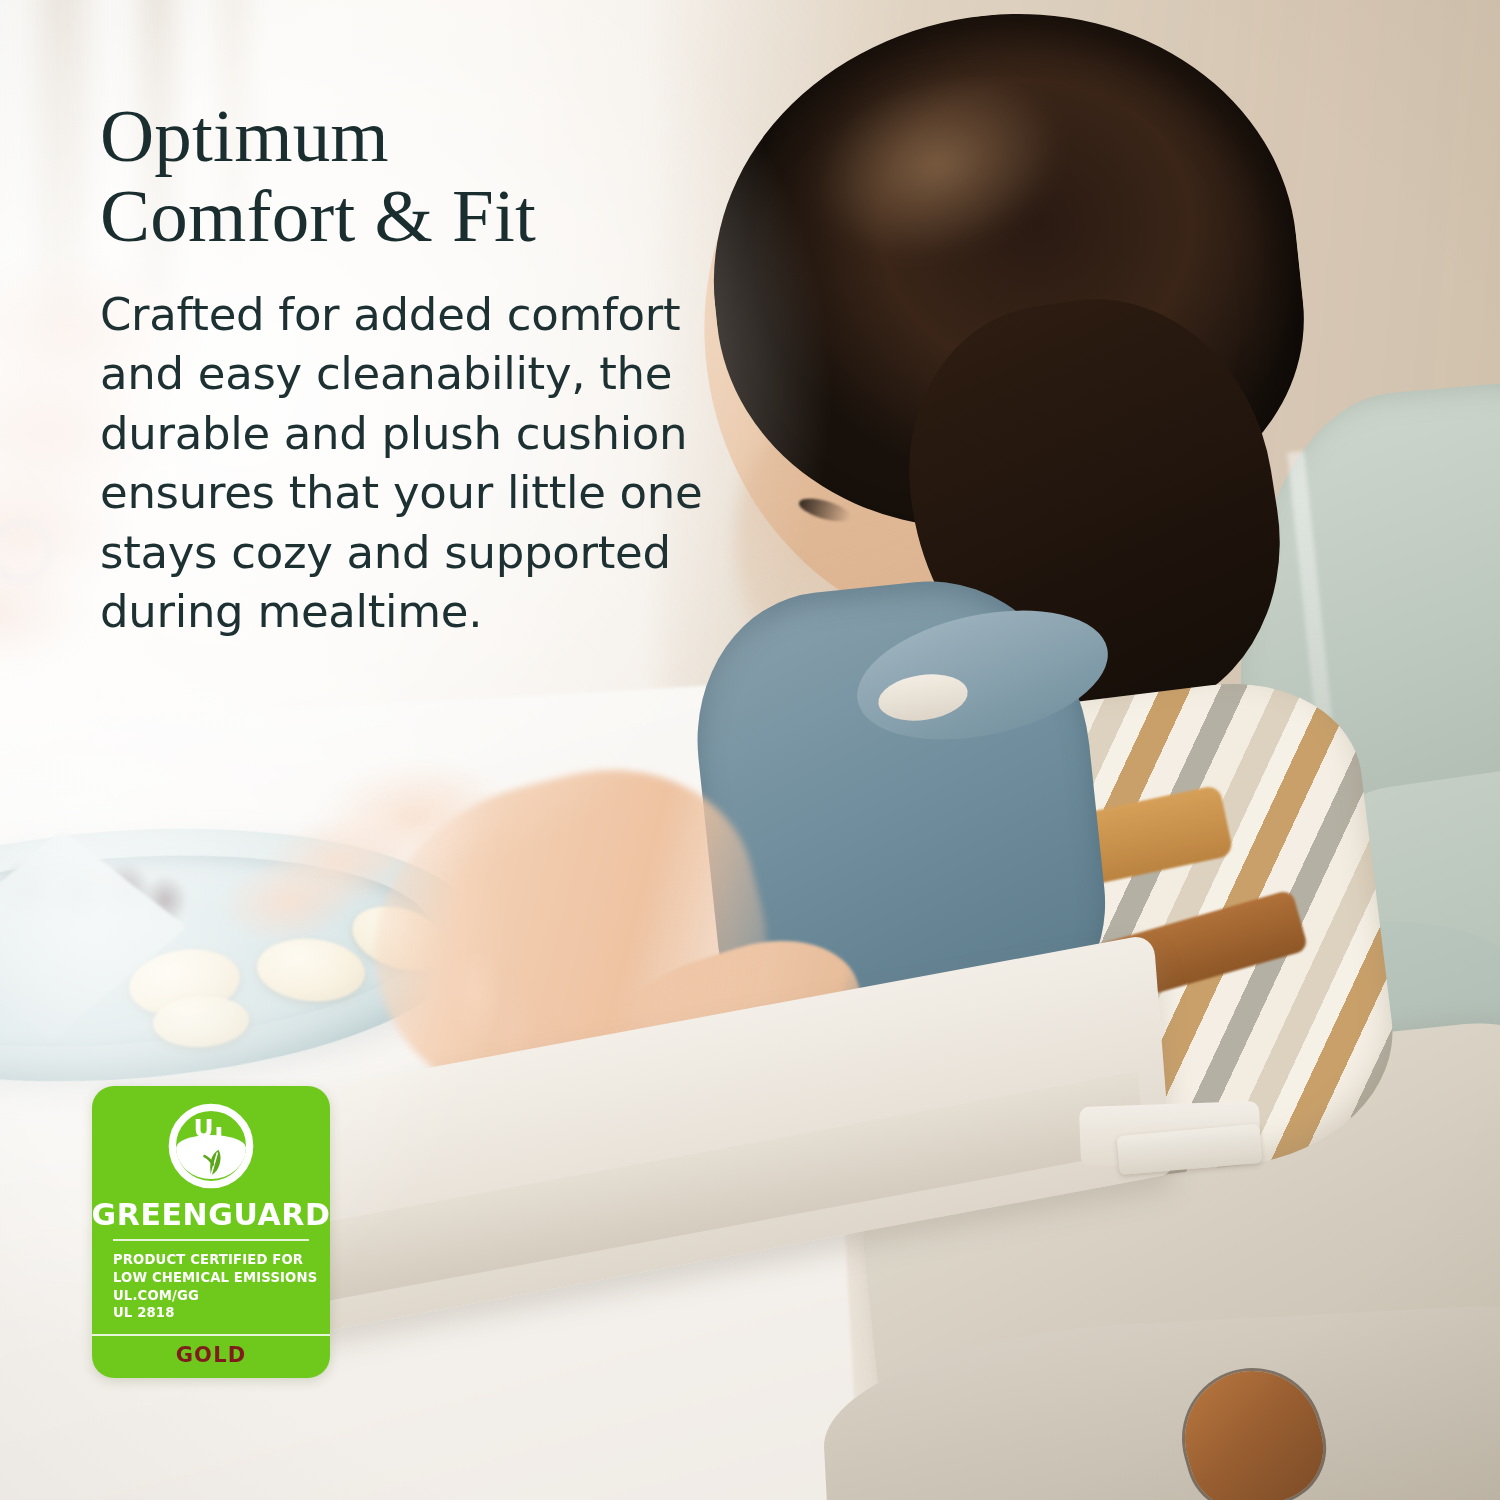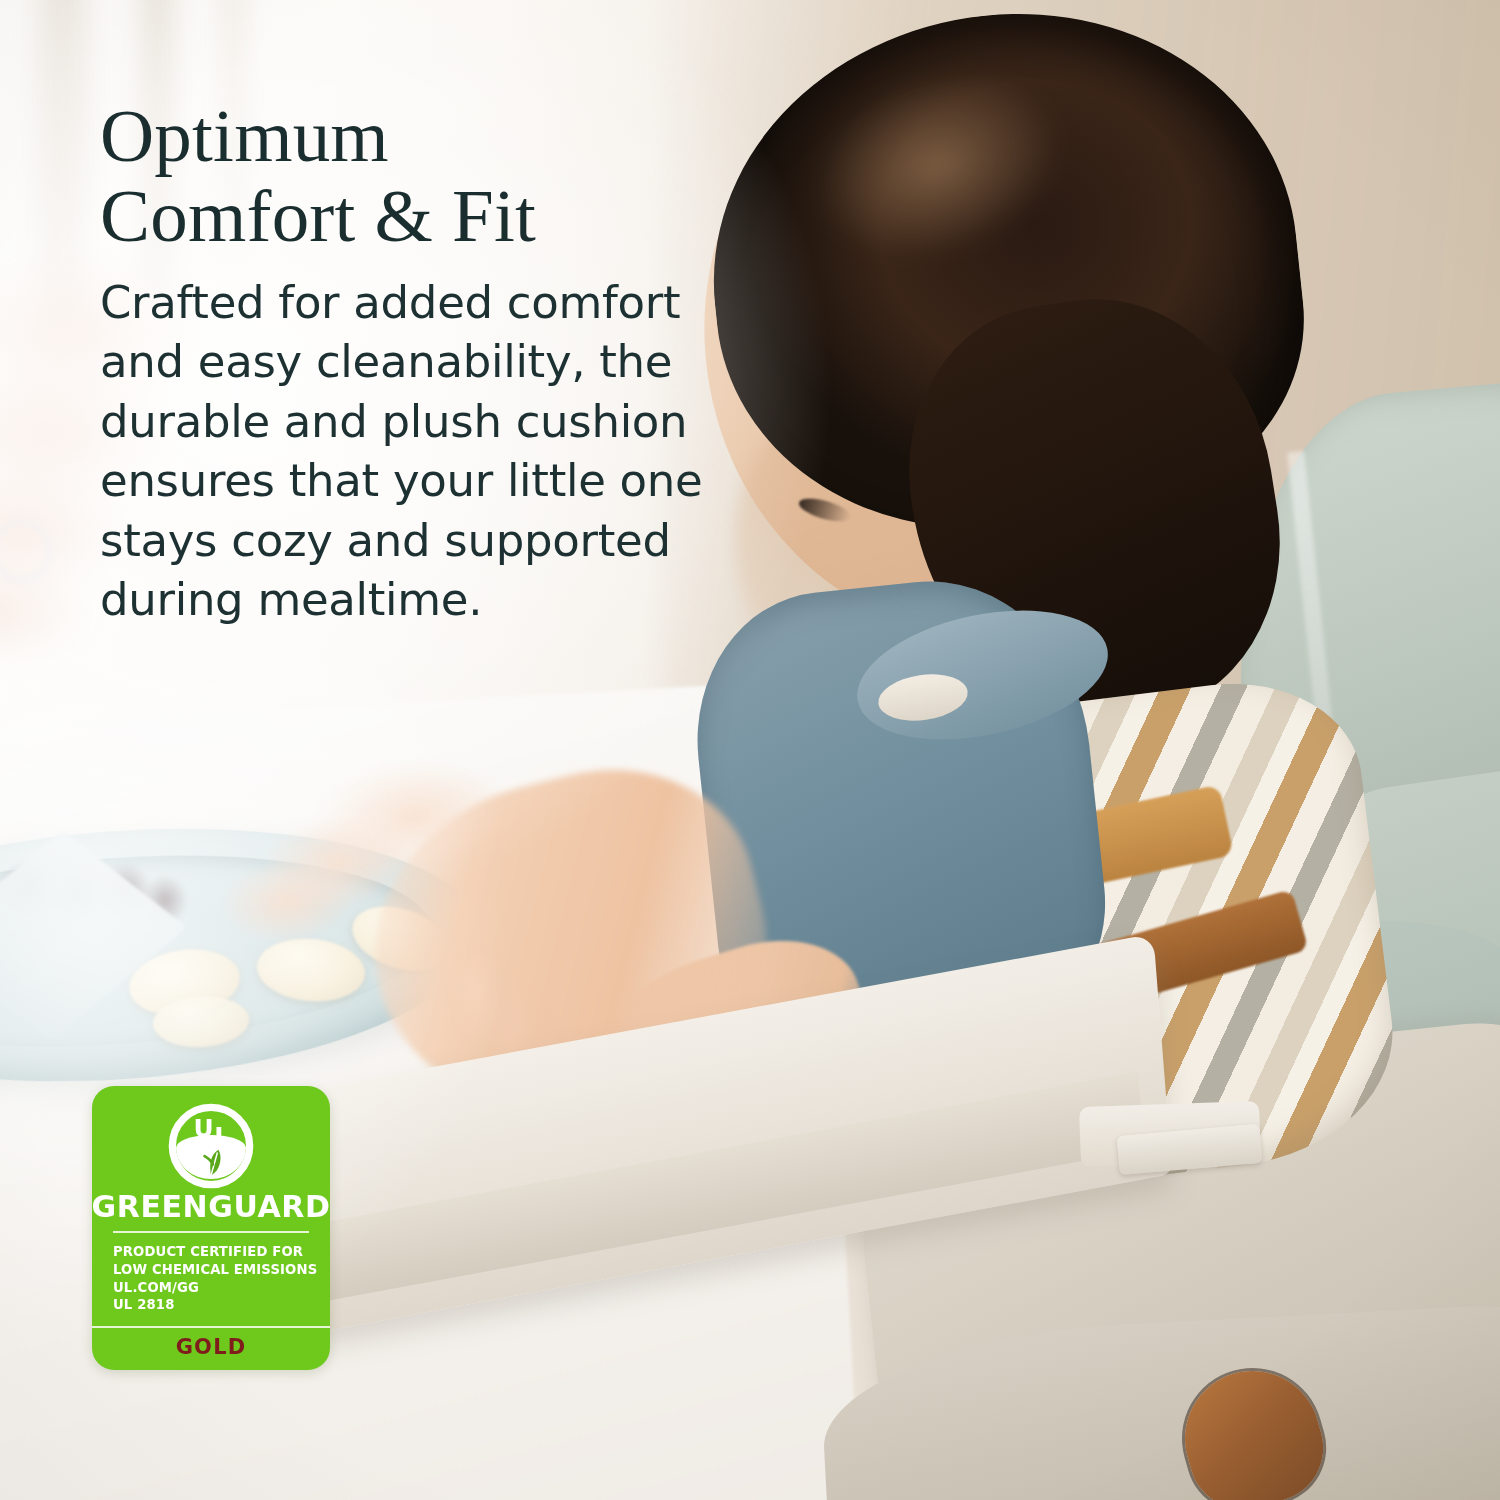--- a/index.html
+++ b/index.html
@@ -318,42 +318,42 @@
     position:absolute;inset:0;
     background:radial-gradient(ellipse 88% 88% at 50% 48%, rgba(0,0,0,0) 62%, rgba(60,50,40,.07) 100%);
     pointer-events:none;
   }
 
   
   .copy{position:absolute;left:100px;top:96px;width:640px;}
   .headline{
     font-family:"Liberation Serif", serif;
     font-size:75px;line-height:1.06;font-weight:400;
-    color:#1b2e2f;letter-spacing:.2px;margin:0 0 18px 0;white-space:pre-line;
+    color:#1b2e2f;letter-spacing:.2px;margin:0 0 30px 0;white-space:pre-line;
   }
   .body-copy{
     font-family:"DejaVu Sans", sans-serif;
     font-size:45px;line-height:1.32;font-weight:400;
     color:#1d3133;margin:0;letter-spacing:-.3px;
   }
 
   
   .badge{
     position:absolute;left:92px;top:1086px;width:238px;
     background:#6fc91d;border-radius:22px;
     display:flex;flex-direction:column;align-items:center;
     padding:14px 0 0 0;
     box-shadow:0 3px 12px rgba(60,90,30,.18);
     overflow:hidden;
   }
   .ul-mark{width:92px;height:92px;display:block;}
   .badge-title{
     font-family:"DejaVu Sans", sans-serif;
     font-weight:700;font-size:30px;letter-spacing:.6px;
-    color:#ffffff;margin:0 0 9px 0;line-height:1;
+    color:#ffffff;margin:8px 0 9px 0;line-height:1;
   }
   .badge-rule{width:196px;height:2px;background:rgba(255,255,255,.82);}
   .badge-lines{
     width:196px;margin:10px 0 12px 0;
     font-family:"DejaVu Sans", sans-serif;
     font-weight:700;font-size:13.2px;line-height:1.35;
     letter-spacing:.15px;color:#ffffff;text-align:left;
   }
   .badge-lines div{white-space:nowrap;}
   .badge-foot{

